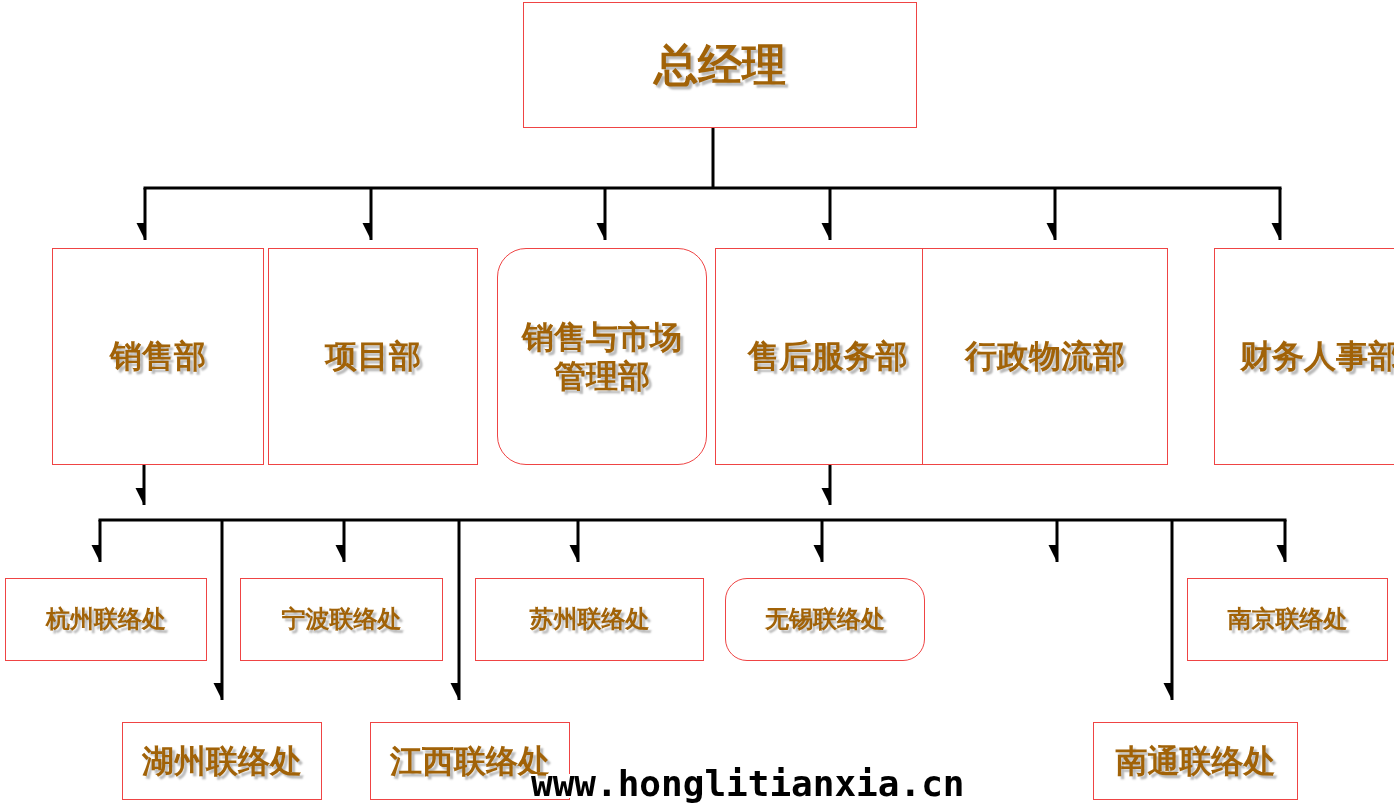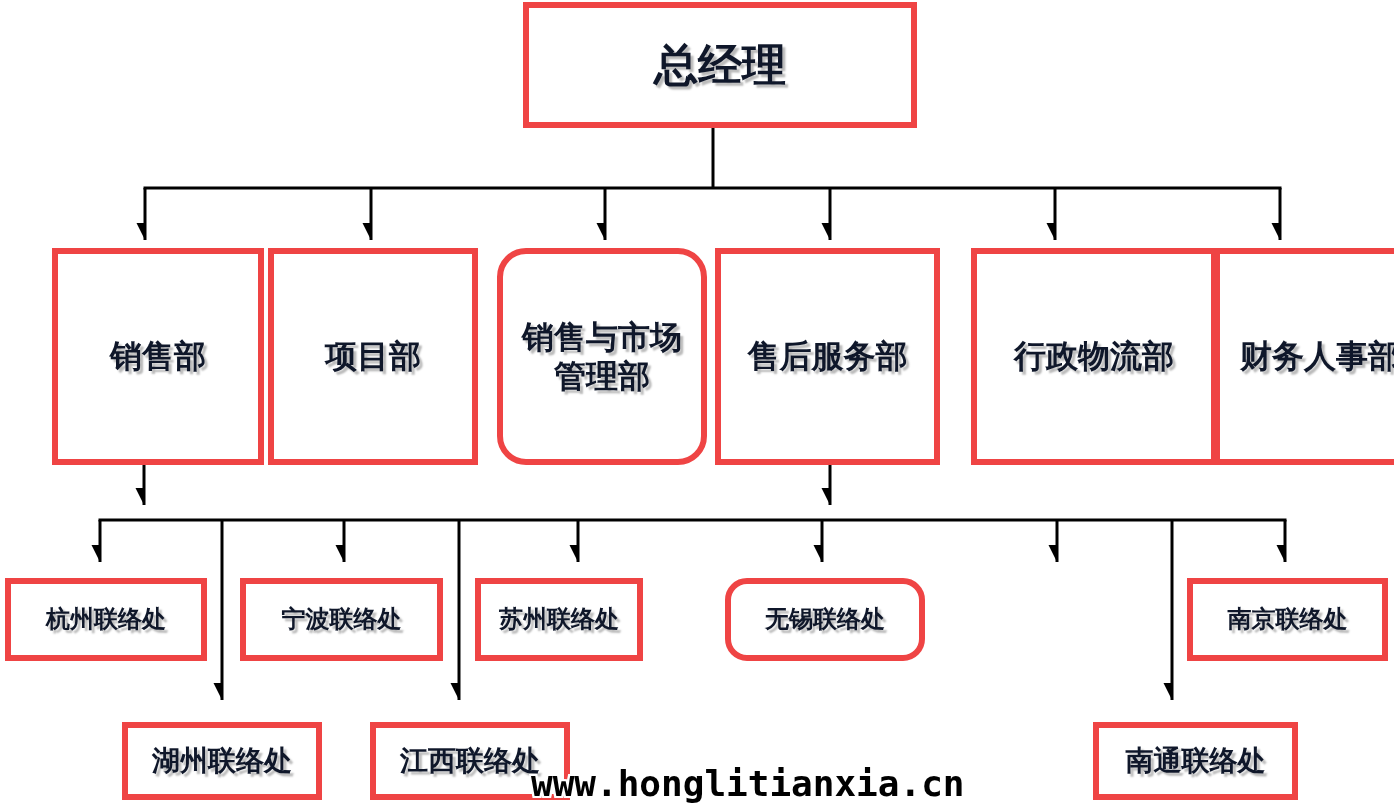--- a/index.html
+++ b/index.html
@@ -18,22 +18,22 @@
   .connectors {
     position: absolute;
     left: 0;
     top: 0;
     z-index: 1;
   }
   .node {
     position: absolute;
     box-sizing: border-box;
     background: #ffffff;
-    border: 6px solid #ef4444;
-    color: #0f172a;
+    border: 1px solid #ef4444;
+    color: #a16207;
     font-weight: bold;
     display: flex;
     align-items: center;
     justify-content: center;
     text-align: center;
     white-space: pre-line;
     line-height: 1.2;
     z-index: 2;
     text-shadow: 3px 3px 2px #b9b9b9;
   }
@@ -44,21 +44,21 @@
   .node.dept {
     top: 248px; height: 217px;
     font-size: 32px;
   }
   .node.office {
     top: 578px; height: 83px;
     font-size: 24px;
   }
   .node.office2 {
     top: 722px; height: 78px;
-    font-size: 28px;
+    font-size: 32px;
   }
   .watermark {
     position: absolute;
     left: 487px;
     top: 763px;
     z-index: 5;
     font-family: "DejaVu Sans Mono", "Liberation Mono", monospace;
     font-weight: bold;
     font-size: 36px;
     color: #000000;
@@ -108,26 +108,26 @@
     </g>
   </svg>
 
   <div class="node root">总经理</div>
 
   <div class="node dept" style="left:52px;width:212px;font-family:Liberation Serif, serif;">销售部</div>
   <div class="node dept" style="left:268px;width:210px;">项目部</div>
   <div class="node dept" style="left:497px;width:210px;border-radius:29px;">销售与市场
 管理部</div>
   <div class="node dept" style="left:715px;width:225px;">售后服务部</div>
-  <div class="node dept" style="left:971px;width:246px;">行政物流部</div>
+  <div class="node dept" style="left:922px;width:246px;">行政物流部</div>
   <div class="node dept" style="left:1214px;width:212px;">财务人事部</div>
 
   <div class="node office" style="left:5px;width:202px;">杭州联络处</div>
   <div class="node office" style="left:240px;width:203px;">宁波联络处</div>
-  <div class="node office" style="left:475px;width:168px;">苏州联络处</div>
+  <div class="node office" style="left:475px;width:229px;">苏州联络处</div>
   <div class="node office" style="left:725px;width:200px;border-radius:22px;">无锡联络处</div>
   <div class="node office" style="left:1187px;width:201px;">南京联络处</div>
 
   <div class="node office2" style="left:122px;width:200px;">湖州联络处</div>
   <div class="node office2" style="left:370px;width:200px;">江西联络处</div>
   <div class="node office2" style="left:1077px;width:205px;margin-left:16px;">南通联络处</div>
 
   <div class="watermark">www.honglitianxia.cn</div>
 
 </div>

